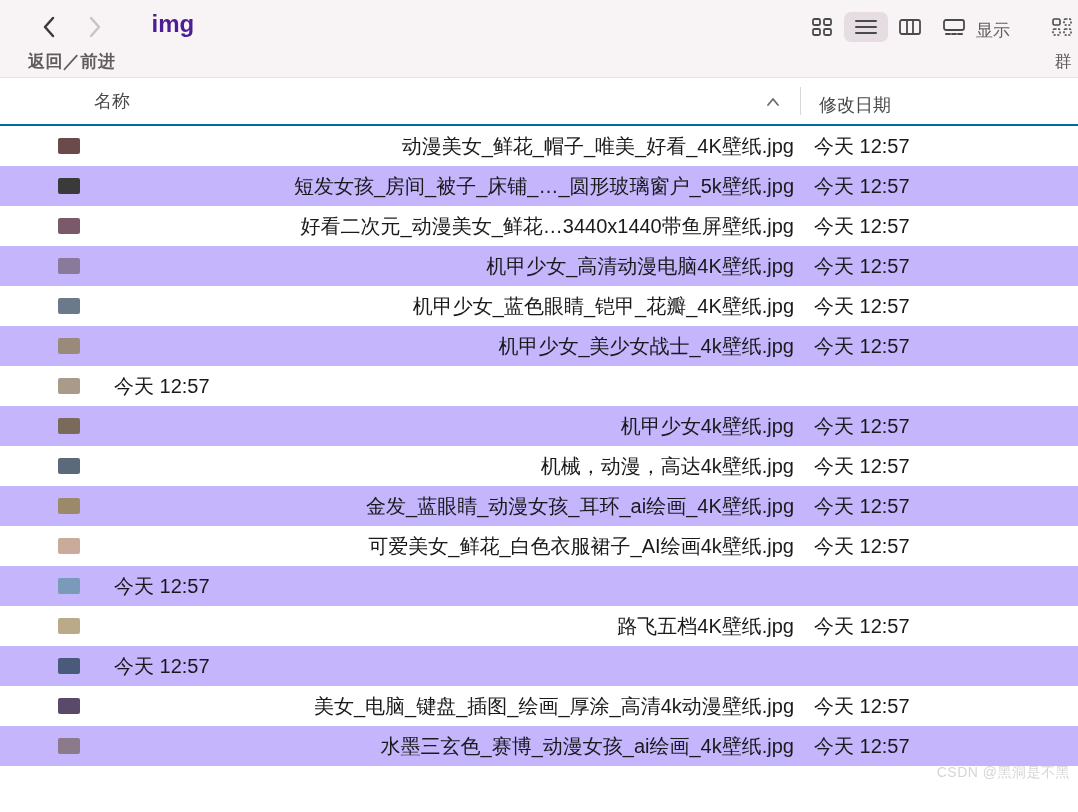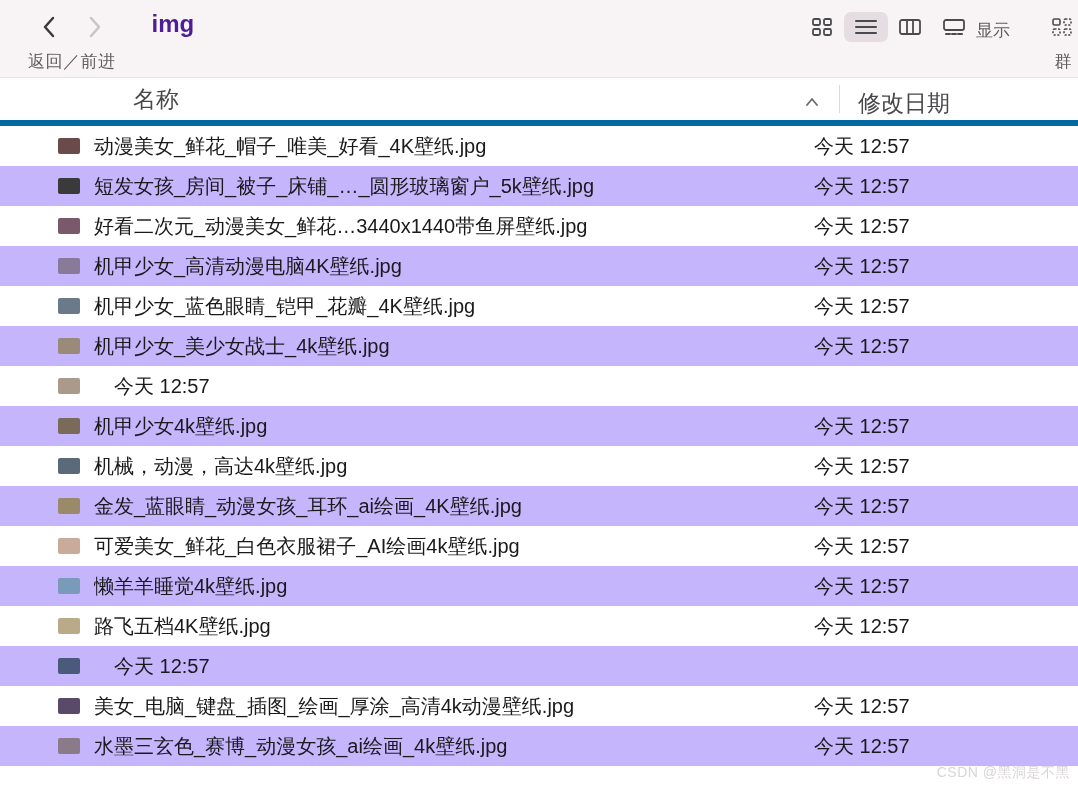--- a/index.html
+++ b/index.html
@@ -17,20 +17,21 @@
     display: flex;
     align-items: flex-start;
     padding-top: 10px;
     border-bottom: 1px solid #e8e2e5;
   }
   .nav-group {
     display: flex;
     flex-direction: column;
     align-items: center;
     margin-left: 28px;
+    font-weight: bold;
   }
   .nav-buttons {
     display: flex;
     gap: 24px;
     align-items: center;
     height: 34px;
   }
   .nav-btn {
     width: 22px;
     height: 28px;
@@ -87,24 +88,23 @@
     display: flex;
     flex-direction: column;
     align-items: center;
     margin-left: 28px;
     margin-right: 0;
   }
   .header-row {
     display: flex;
     align-items: center;
     height: 48px;
-    border-bottom: 6px solid #0369a1;
-    font-size: 23px;
+    border-bottom: 2px solid #0369a1;
+    font-size: 18px;
     color: #49474a;
-    padding-left: 39px;
   }
   .col-name {
     flex: 0 0 800px;
     display: flex;
     align-items: center;
     padding-left: 94px;
     position: relative;
   }
   .sort-arrow {
     position: absolute;
@@ -139,20 +139,21 @@
     margin-left: 58px;
     margin-right: 14px;
     border-radius: 2px;
     flex-shrink: 0;
   }
   .fname {
     flex: 0 0 700px;
     white-space: nowrap;
     overflow: hidden;
     text-overflow: ellipsis;
+    text-align: right;
   }
   .fdate {
     padding-left: 20px;
     color: #1a1a1c;
     flex-shrink: 0;
   }
   .watermark {
     position: absolute;
     right: 8px;
     bottom: 30px;
@@ -297,21 +298,20 @@
       <div class="fname">金发_蓝眼睛_动漫女孩_耳环_ai绘画_4K壁纸.jpg</div>
       <div class="fdate">今天 12:57</div>
     </div>
     <div class="file-row">
       <div class="thumb" style="background: rgb(202, 170, 154);"></div>
       <div class="fname">可爱美女_鲜花_白色衣服裙子_AI绘画4k壁纸.jpg</div>
       <div class="fdate">今天 12:57</div>
     </div>
     <div class="file-row alt">
       <div class="thumb" style="background: rgb(122, 154, 186);"></div>
-      <div class="fname">懒羊羊睡觉4k壁纸.jpg</div>
       <div class="fdate">今天 12:57</div>
     </div>
     <div class="file-row">
       <div class="thumb" style="background: rgb(186, 170, 138);"></div>
       <div class="fname">路飞五档4K壁纸.jpg</div>
       <div class="fdate">今天 12:57</div>
     </div>
     <div class="file-row alt">
       <div class="thumb" style="background: rgb(74, 90, 122);"></div>
       <div class="fdate">今天 12:57</div>

